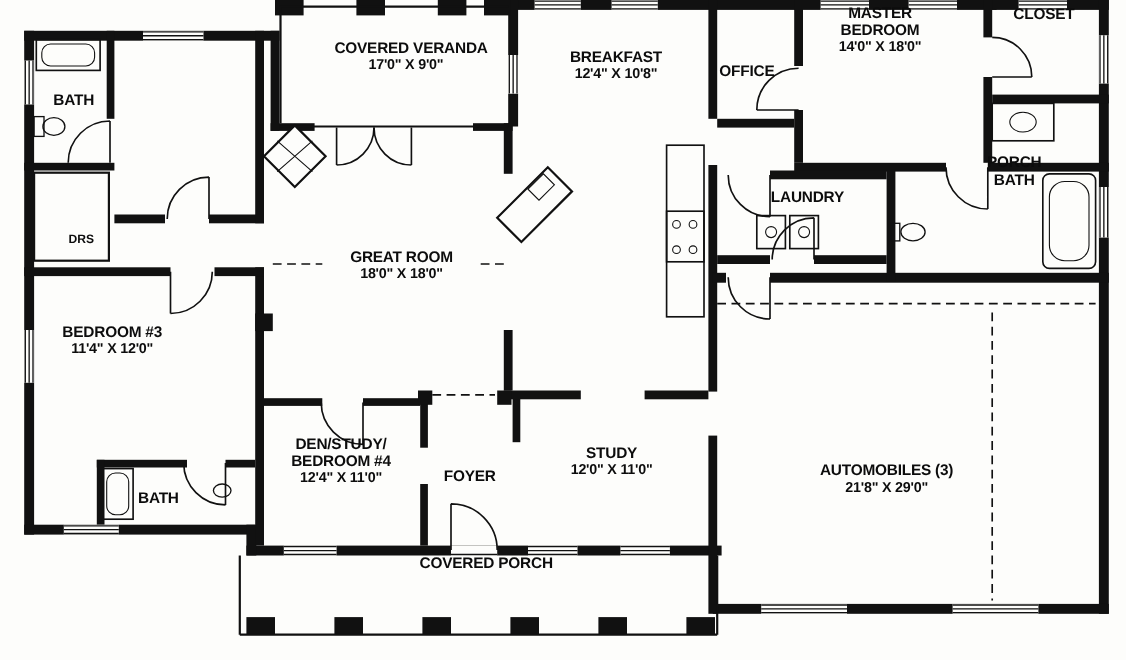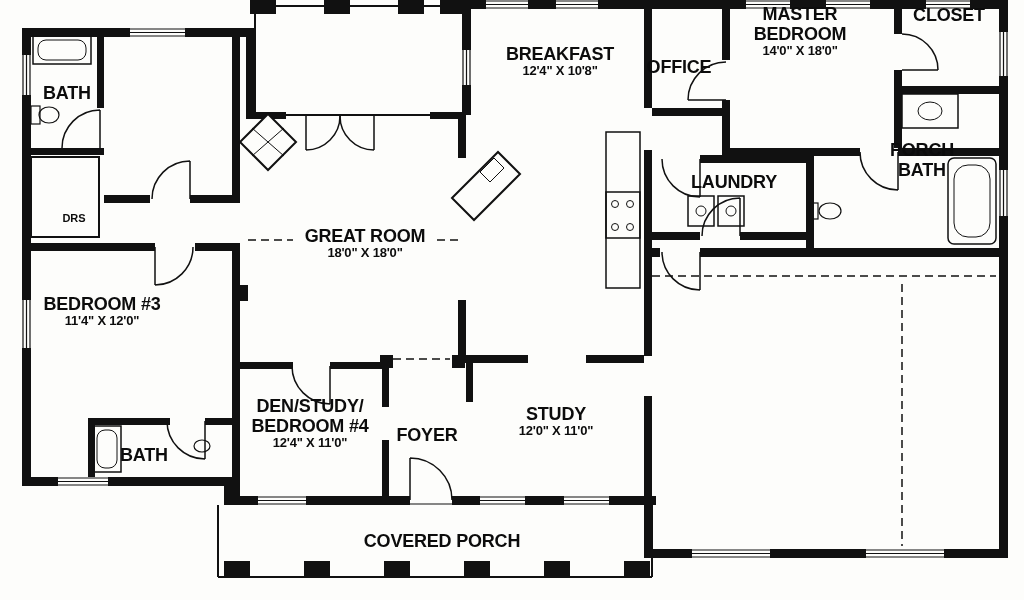--- a/index.html
+++ b/index.html
@@ -6,21 +6,21 @@
   html,body{margin:0;padding:0;background:#ffffff;}
   .stage{
     position:relative;width:1024px;height:600px;background:#fdfdfb;
     font-family:"Liberation Sans",sans-serif;overflow:hidden;
   }
   .stage svg{position:absolute;left:0;top:0;}
   .lbl{
     position:absolute;text-align:center;color:#0c0c0c;
     line-height:1.12;white-space:nowrap;
   }
-  .rn{font-size:18px;font-weight:bold;letter-spacing:-0.2px;}
+  .rn{font-size:14px;font-weight:bold;letter-spacing:-0.2px;}
   .rd{font-size:13px;font-weight:bold;letter-spacing:-0.2px;}
   .sm .rn{font-size:11px;letter-spacing:0;margin-top:48px;}
 </style>
 </head>
 <body>
 
 <div class="stage">
 
   <svg width="1024" height="600" viewBox="0 0 1024 600">
 
@@ -212,20 +212,24 @@
 
   <div class="lbl" style="left:32px;top:83px;width:70px">
     <div class="rn">BATH</div>
   </div>
 
 
   <div class="lbl sm" style="left:56px;top:164px;width:36px">
     <div class="rn">DRS</div>
   </div>
 
+  <div class="lbl" style="left:304px;top:36px;width:130px">
+    <div class="rn">COVERED VERANDA</div>
+    <div class="rd">17'0" X 9'0"</div>
+  </div>
 
   <div class="lbl" style="left:495px;top:44px;width:130px">
     <div class="rn">BREAKFAST</div>
     <div class="rd">12'4" X 10'8"</div>
   </div>
 
   <div class="lbl" style="left:644px;top:57px;width:70px">
     <div class="rn">OFFICE</div>
   </div>
 
@@ -271,18 +275,22 @@
 
   <div class="lbl" style="left:496px;top:404px;width:120px">
     <div class="rn">STUDY</div>
     <div class="rd">12'0" X 11'0"</div>
   </div>
 
   <div class="lbl" style="left:109px;top:445px;width:70px">
     <div class="rn">BATH</div>
   </div>
 
-
-  <div class="lbl" style="left:352px;top:531px;width:180px">
+  <div class="lbl" style="left:728px;top:420px;width:156px">
+    <div class="rn">AUTOMOBILES (3)</div>
+    <div class="rd">21'8" X 29'0"</div>
+  </div>
+
+  <div class="lbl" style="left:352px;top:504px;width:180px">
     <div class="rn">COVERED PORCH</div>
   </div>
 
 </div>
 
 </body></html>

